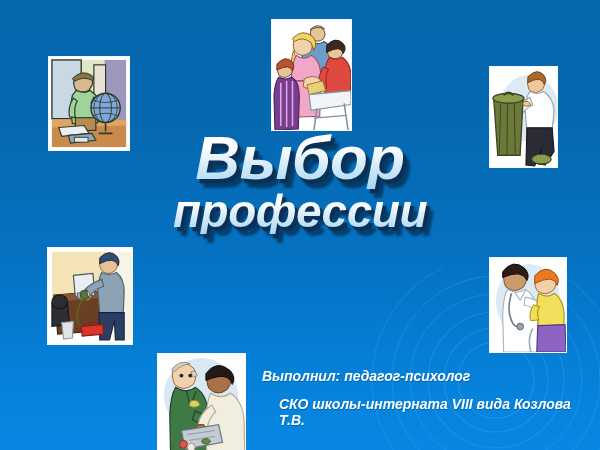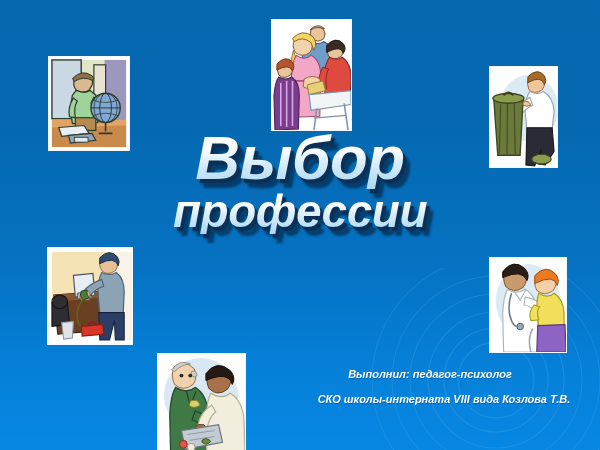--- a/index.html
+++ b/index.html
@@ -61,27 +61,26 @@
 
   
   #subtitle {
     position: absolute;
     left: 262px;
     top: 368px;
     width: 336px;
     color: #ffffff;
     font-weight: bold;
     font-style: italic;
-    font-size: 11px;
+    font-size: 14px;
     line-height: 1.15;
     text-shadow: 0.5px 0.5px 0 rgba(2,40,80,0.35);
-    text-align: center;
   }
   #subtitle .l1 { display: block; }
-  #subtitle .l2 { display: block; margin-top: 12px; margin-left: 28px; }
+  #subtitle .l2 { display: block; margin-top: 12px; margin-left: 17px; }
 </style>
 </head>
 <body>
 
 <div id="slide">
 
   <div class="rings" style="left:300px; top:268px; width:300px; height:182px;">
     <svg width="300" height="182" viewBox="0 0 300 182">
       <g fill="none" stroke="#4aa8e8" stroke-opacity="0.33">
         <circle cx="196" cy="112" r="38" stroke-width="1.4"></circle>

